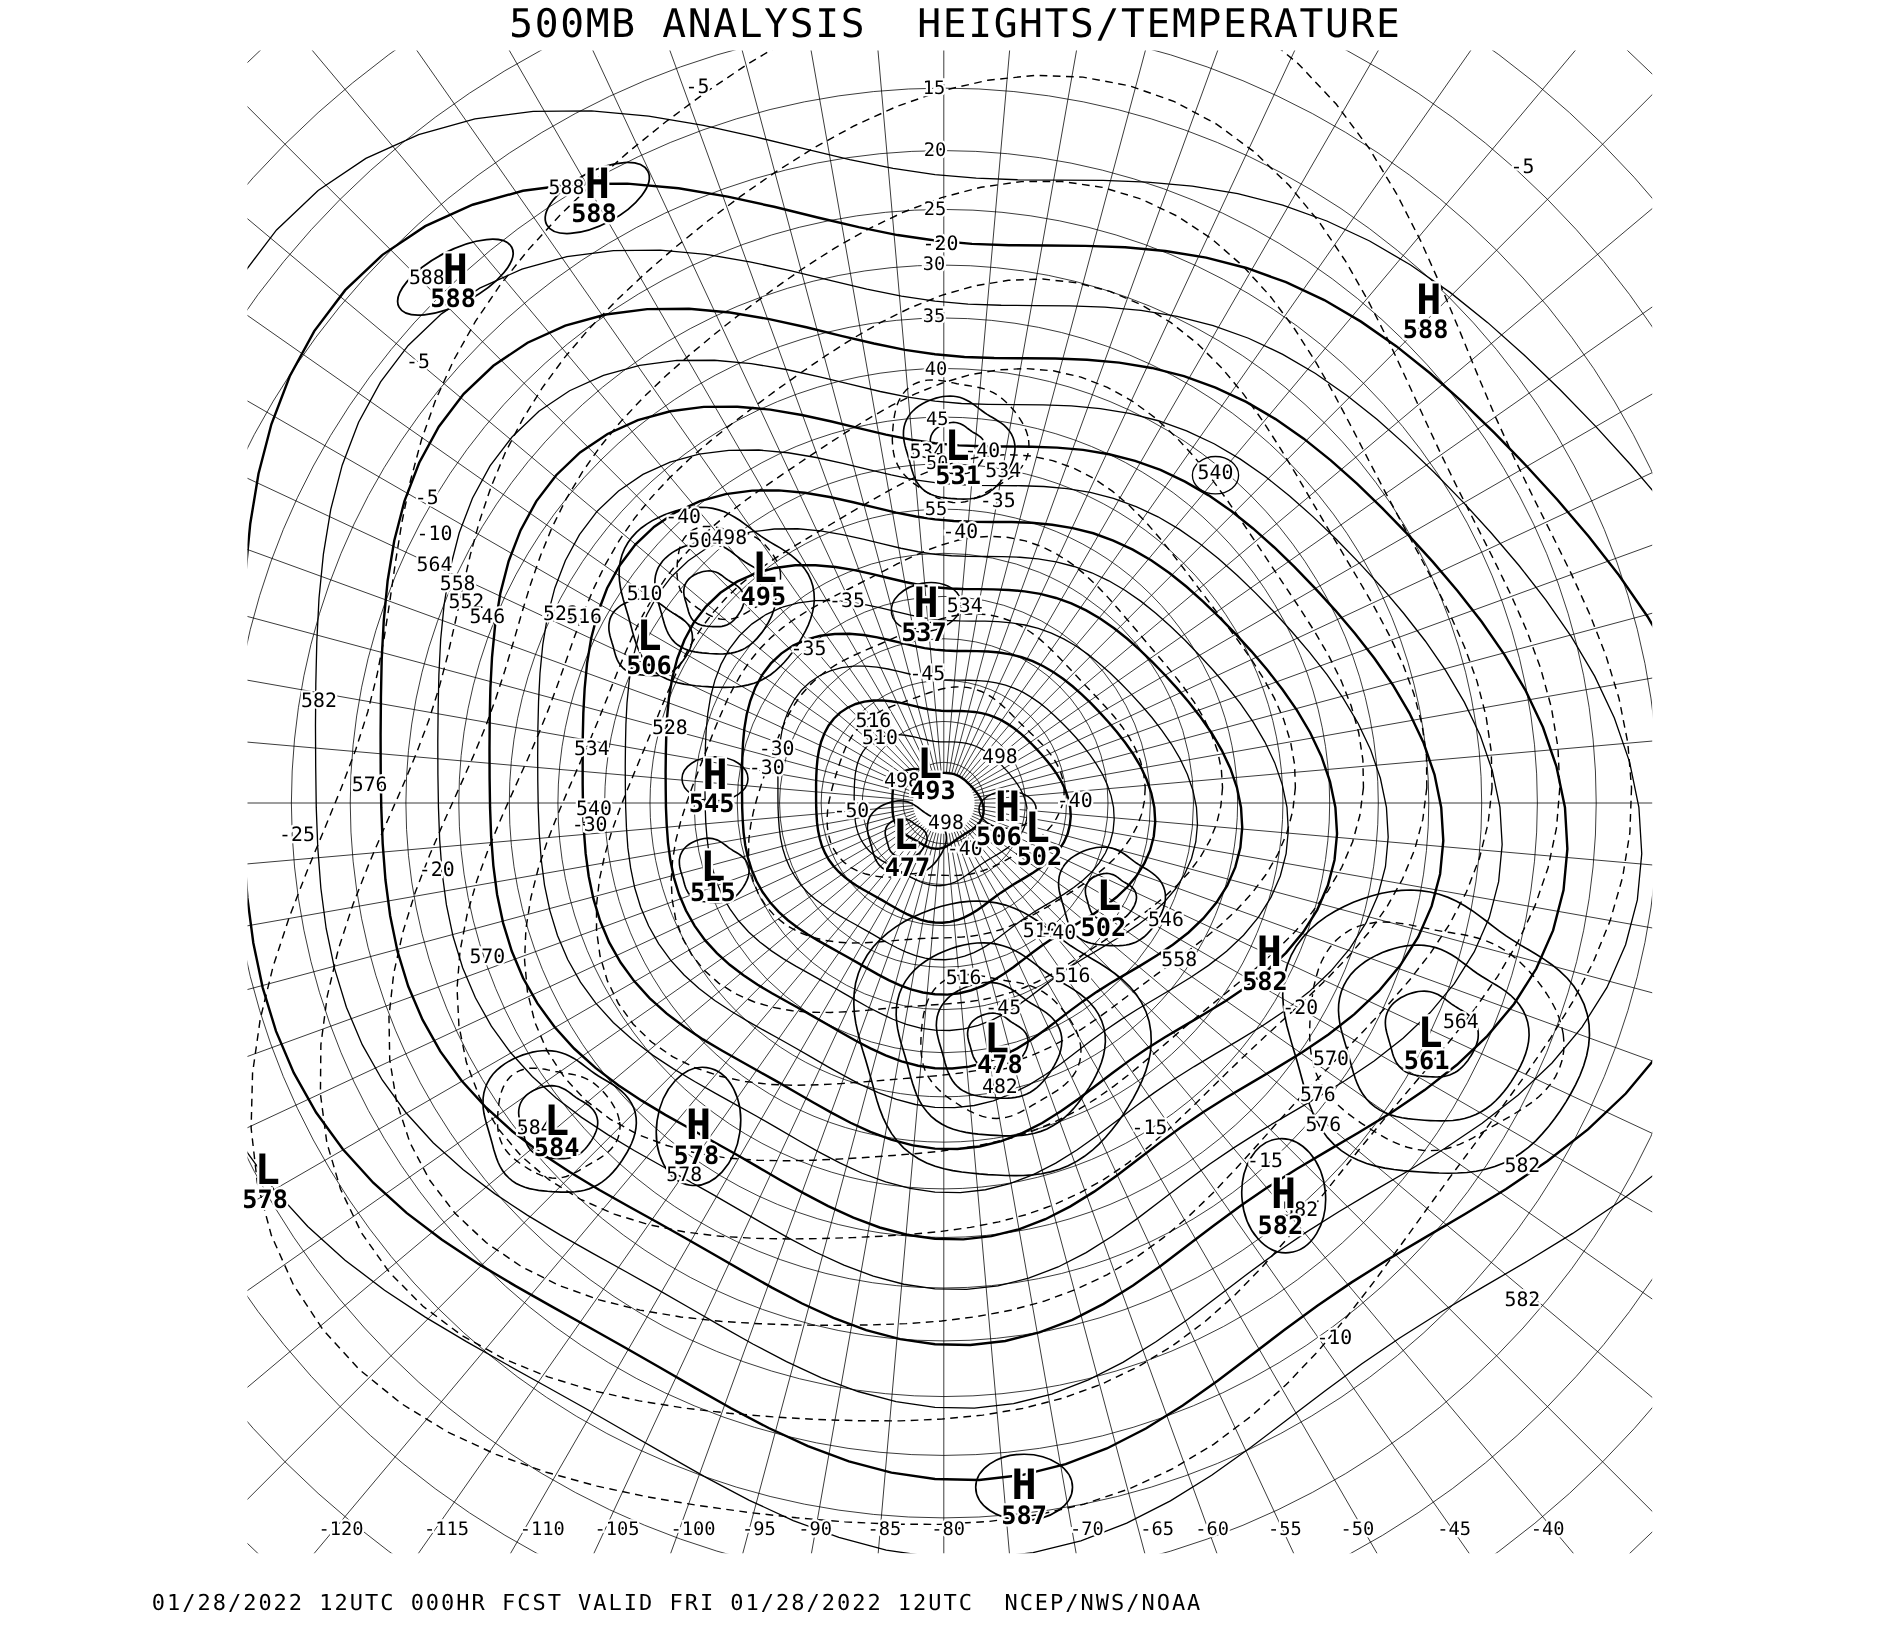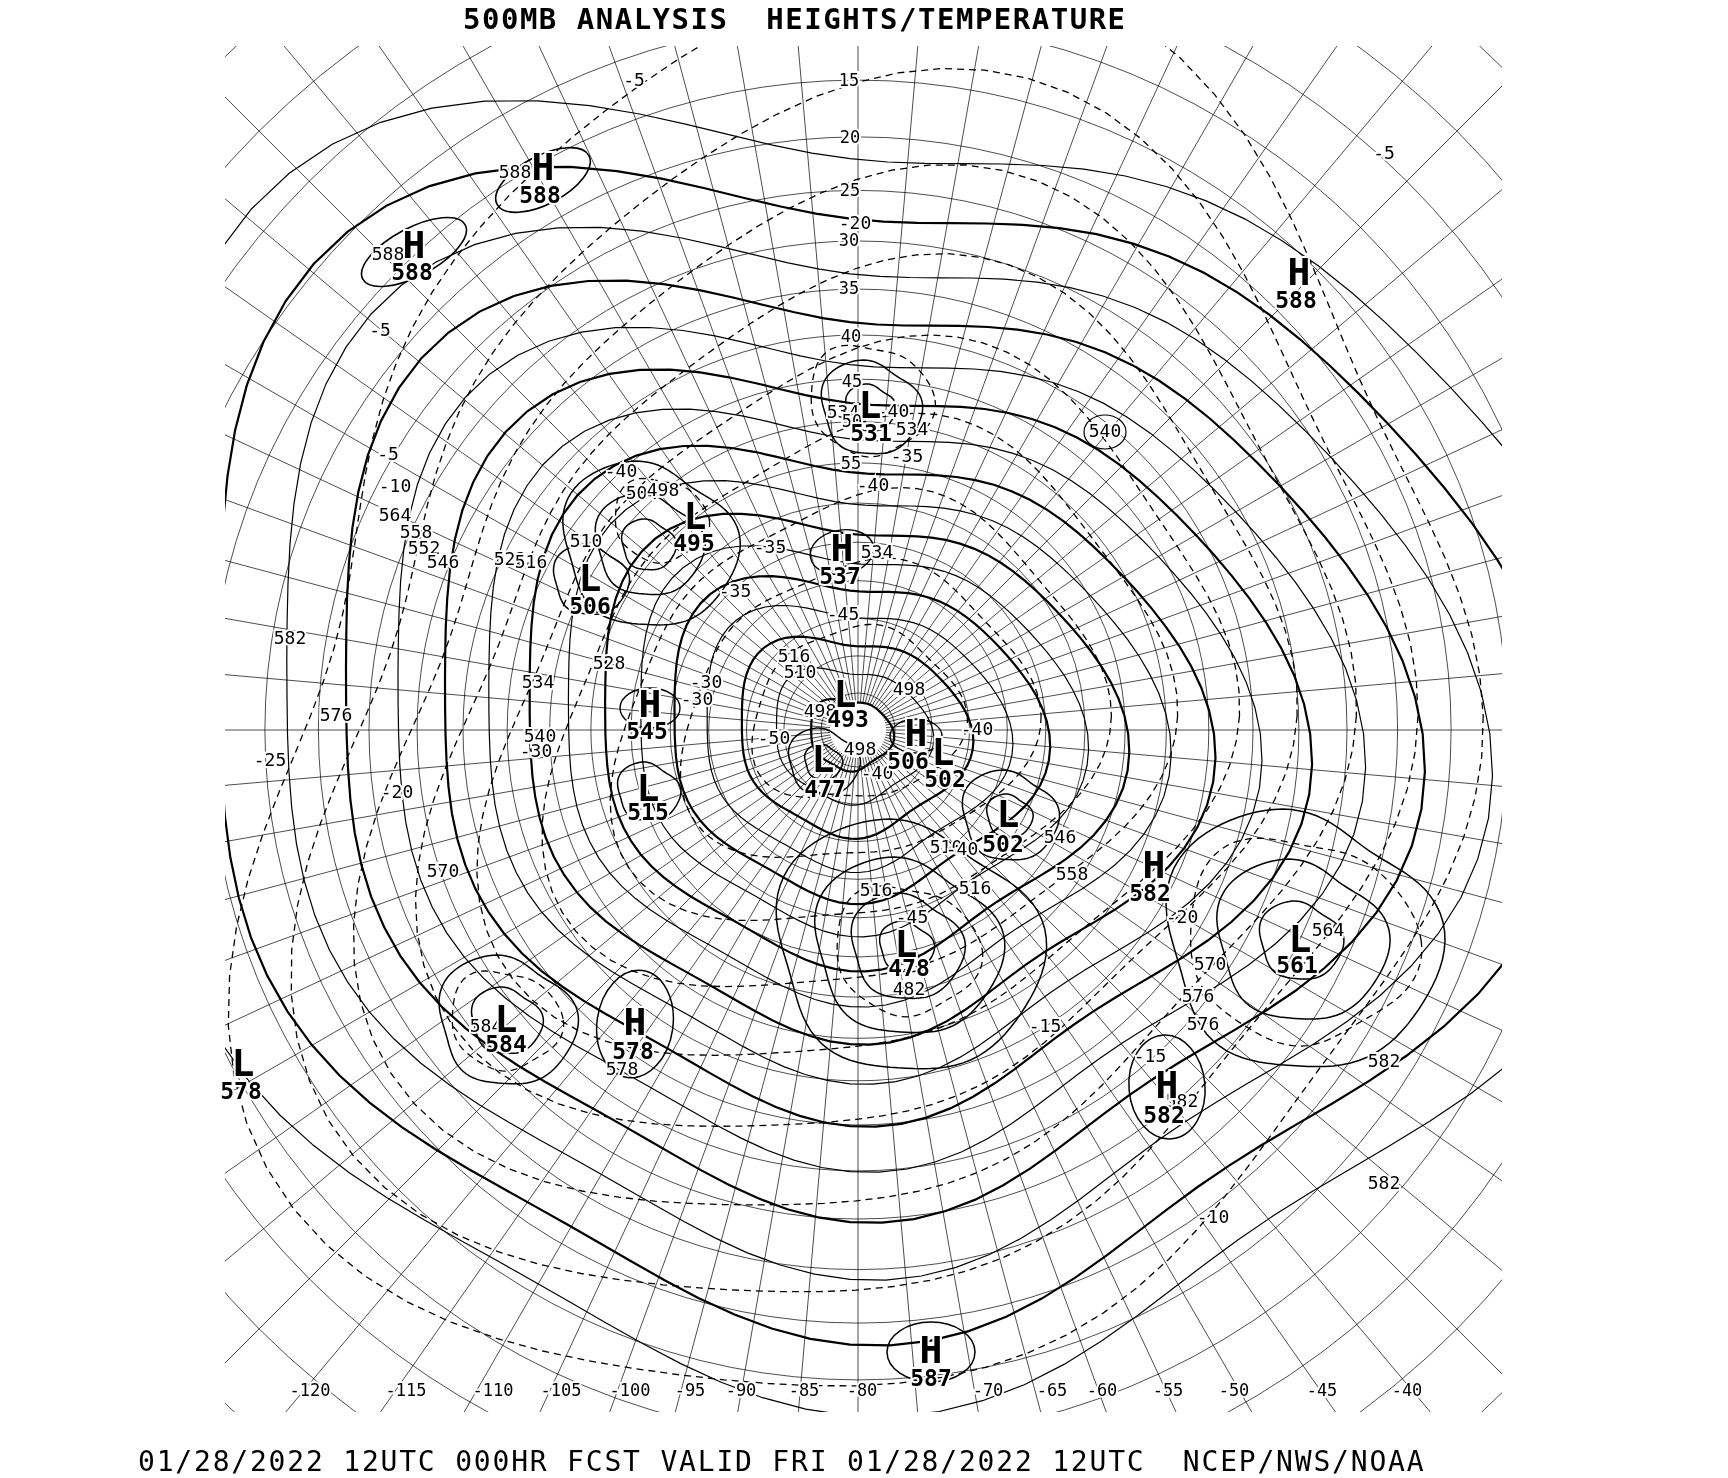--- a/index.html
+++ b/index.html
@@ -1,20 +1,20 @@
 <!DOCTYPE html>
 <html><head>
 <meta charset="utf-8">
 <style>
   html,body{margin:0;padding:0;background:#ffffff;}
   body{width:1728px;height:1478px;position:relative;overflow:hidden;
        font-family:"DejaVu Sans Mono","Liberation Mono",monospace;color:#000;}
-  #title{position:absolute;left:463px;top:2px;font-size:29px;letter-spacing:1.5px;
-         white-space:pre;font-weight:bold;}
-  #footer{position:absolute;left:138px;top:1445px;font-size:28px;letter-spacing:1.8px;
+  #title{position:absolute;left:463px;top:2px;font-size:36px;letter-spacing:1.5px;
+         white-space:pre;font-weight:normal;}
+  #footer{position:absolute;left:138px;top:1445px;font-size:20px;letter-spacing:1.8px;
           white-space:pre;}
   #map{position:absolute;left:0;top:0;}
   text{font-family:"DejaVu Sans Mono","Liberation Mono",monospace;fill:#000;}
   .center-sym{font-size:38px;font-weight:bold;stroke:#fff;stroke-width:4px;paint-order:stroke;}
   .center-val{font-size:23px;font-weight:bold;stroke:#fff;stroke-width:4px;paint-order:stroke;}
   .ctr-lbl{font-size:18px;stroke:#fff;stroke-width:4px;paint-order:stroke;}
   .geo-lbl{font-size:17px;stroke:#fff;stroke-width:4px;paint-order:stroke;}
 </style>
 </head>
 <body>

